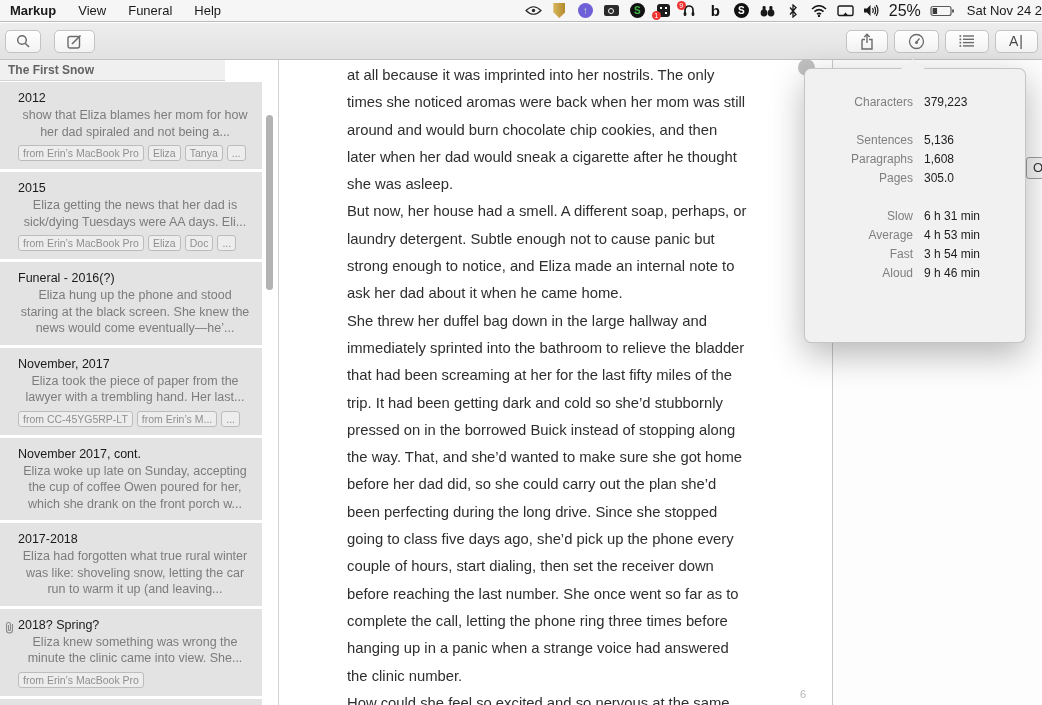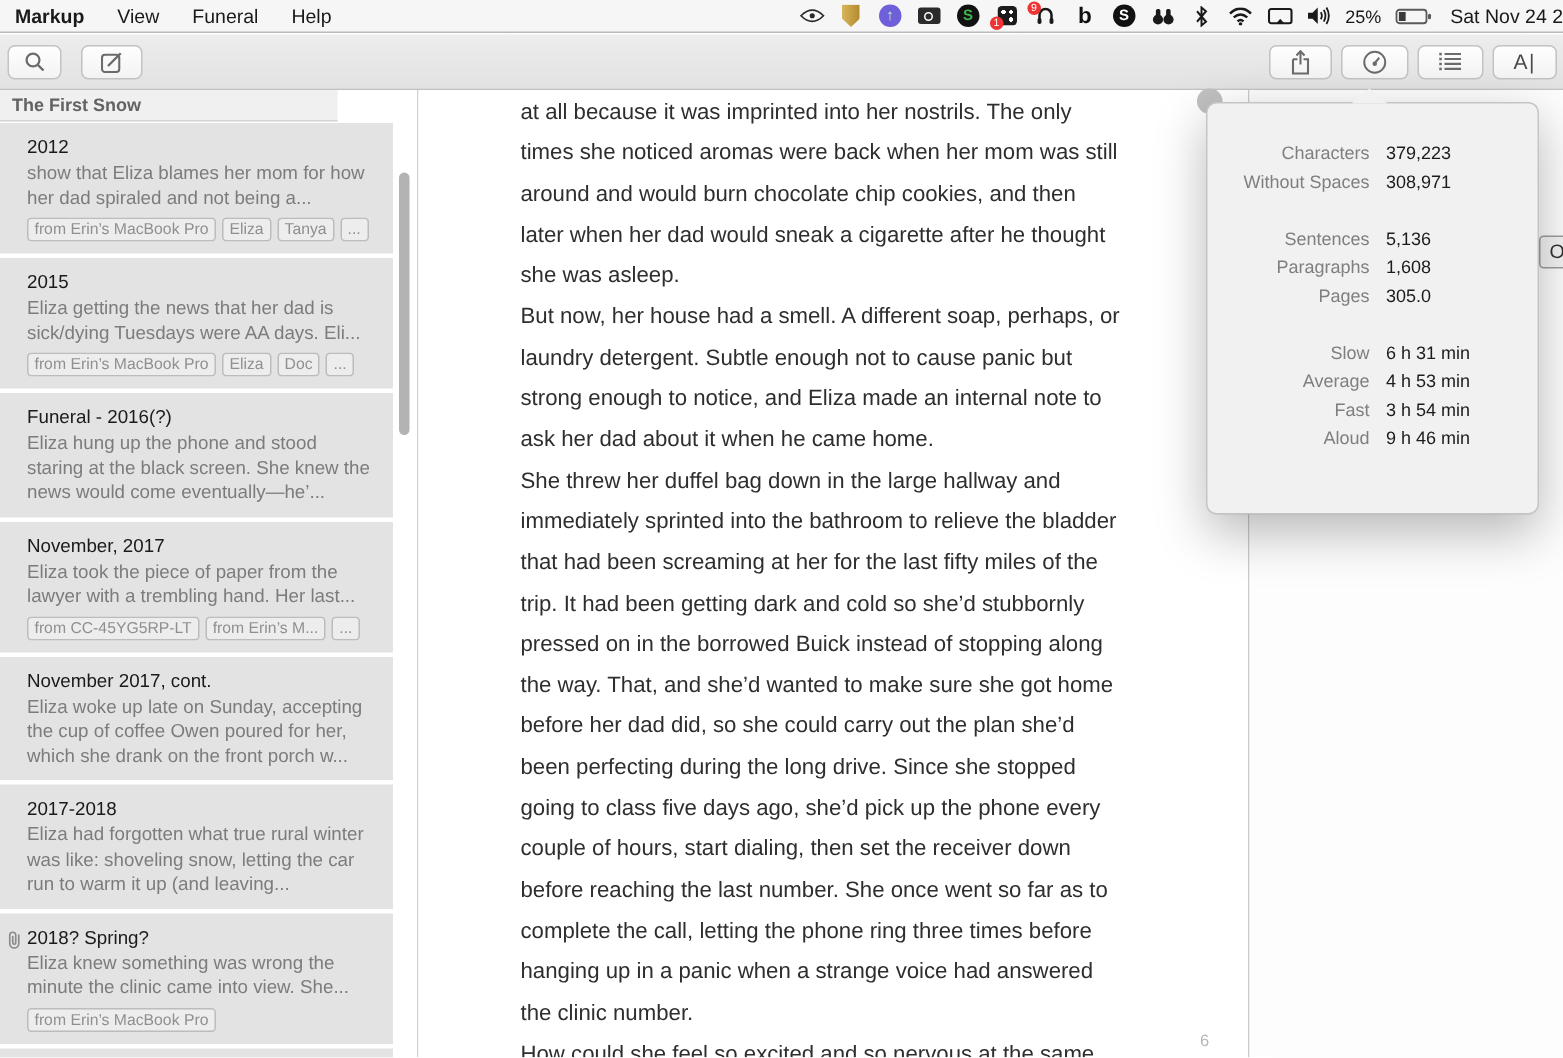--- a/index.html
+++ b/index.html
@@ -11,40 +11,40 @@
   .menubar { position:absolute; top:0; left:0; width:100%; height:22px; background:#f6f6f6;
     border-bottom:1px solid #b9b9b9; display:flex; align-items:center; font-size:13px; color:#1a1a1a; }
   .menubar .menus { display:flex; gap:0; align-items:center; }
   .menu-item { padding:0 11px; height:22px; display:flex; align-items:center; }
   .menu-item.first { font-weight:bold; padding-left:10px; }
   .menubar .status { margin-left:auto; display:flex; align-items:center; gap:9px; padding-right:0; white-space:nowrap; }
   .sicon { width:17px; height:17px; display:inline-flex; align-items:center; justify-content:center; position:relative; font-size:12px; }
   .circle-ic { width:15px; height:15px; border-radius:50%; display:flex; align-items:center; justify-content:center; font-size:10px; font-weight:bold; line-height:1; }
   .badge { position:absolute; width:9px; height:9px; background:#e33; border-radius:50%; color:#fff; font-size:7px; display:flex; align-items:center; justify-content:center; }
   .clock { font-size:13px; padding-left:3px; }
-  .pct { font-size:12px; }
+  .pct { font-size:16px; }
 
   
   .toolbar { position:absolute; top:23px; left:0; width:100%; height:37px; background:linear-gradient(#ededed,#e2e2e2);
     border-bottom:1px solid #c2c2c2; display:flex; align-items:center; }
   .tbtn { height:23px; background:linear-gradient(#fefefe,#f3f3f3); border:1px solid #c3c3c3; border-radius:5px;
     display:flex; align-items:center; justify-content:center; padding:0 13px; color:#555; }
   .tb-left { display:flex; gap:13px; padding-left:5px; }
   .tb-right { margin-left:auto; display:flex; gap:6px; padding-right:4px; }
   .tbtn svg { display:block; }
   .aicon { font-size:14px; color:#4a4a4a; letter-spacing:1px; }
 
   
   .sidebar { position:absolute; top:60px; left:0; width:278px; height:645px; background:#fff; }
   .sidebar-header { height:21px; background:#f0f0f0; border-bottom:1px solid #d4d4d4; display:flex; align-items:center;
     padding-left:8px; font-size:12px; font-weight:bold; color:#636363; width:225px; }
   .sheet-list { position:absolute; top:22px; left:0; width:262px; }
   .sheet { background:#e3e3e3; padding:9px 10px 8px 18px; margin-bottom:3px; position:relative; }
   .sheet-title { font-size:12.5px; font-weight:normal; color:#1a1a1a; margin-bottom:2px; }
-  .sheet-preview { font-size:12.5px; color:#7c7c7c; line-height:16.5px; }
+  .sheet-preview { font-size:12.5px; color:#7c7c7c; line-height:16.5px;text-align:center; }
   .sheet-tags { display:flex; gap:4px; margin-top:5px; flex-wrap:nowrap; overflow:hidden; }
   .tag { font-size:10.5px; color:#8f8f8f; border:1px solid #bcbcbc; border-radius:3px; background:rgba(255,255,255,.35);
     padding:0px 4px; white-space:nowrap; line-height:14px; }
   .clip-ic { position:absolute; left:4px; top:11px; }
   .side-scrollbar { position:absolute; left:266px; top:55px; width:7px; height:175px; background:#a6a6a6; border-radius:4px; opacity:.85; }
 
   
   .divider-left { position:absolute; left:278px; top:60px; bottom:0; width:1px; background:#d2d2d2; }
   .editor { position:absolute; left:279px; top:60px; width:553px; height:645px; background:#fff; overflow:hidden; }
   .editor-text { margin-left:68px; width:401px; padding-top:2px; font-size:14.8px; line-height:27.3px; color:#2e2e2e; }
@@ -315,24 +315,20 @@
   <span class="attach-bubble"></span>
 
   <div class="popover">
     <div class="popover-arrow"></div>
 
     <div class="stat-group">
       <div class="stat-row">
           <span class="stat-label">Characters</span>
           <span class="stat-value">379,223</span>
         </div>
-      <div class="stat-row">
-          <span class="stat-label">Without Spaces</span>
-          <span class="stat-value">308,971</span>
-        </div>
     </div>
 
     <div class="stat-group">
       <div class="stat-row">
           <span class="stat-label">Sentences</span>
           <span class="stat-value">5,136</span>
         </div>
       <div class="stat-row">
           <span class="stat-label">Paragraphs</span>
           <span class="stat-value">1,608</span>

